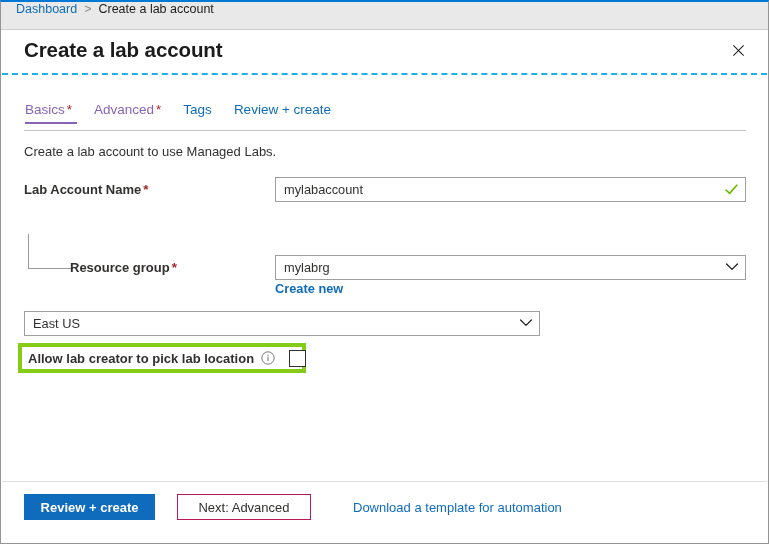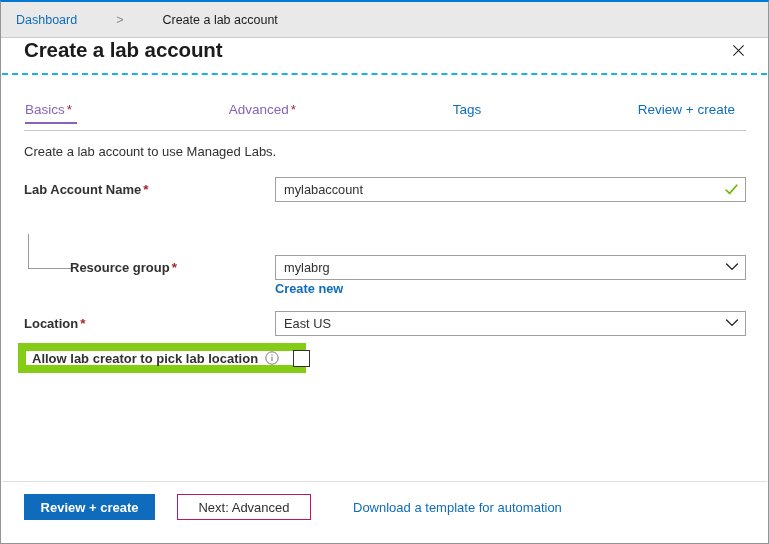--- a/index.html
+++ b/index.html
@@ -27,28 +27,27 @@
     border-right: 1px solid #949494;
     border-bottom: 1px solid #949494;
     border-top: 2px solid #0078d4;
   }
 
   
   #breadcrumb-bar {
     position: absolute;
     left: 0; top: 0;
     right: 0;
-    height: 36px;
+    height: 28px;
     background: #e9e9e9;
     border-bottom: 1px solid #cccccc;
     display: flex;
-    align-items: center;
+    align-items: flex-start;
     padding-left: 15px;
     box-sizing: border-box;
-    gap: 32px;
   }
   .bc-link {
     color: #0f6cbd;
     font-size: 12.5px;
     cursor: pointer;
   }
   .bc-sep {
     color: #8a8a8a;
     font-size: 12.5px;
     margin: 0 7px;
@@ -99,21 +98,20 @@
   #tab-strip {
     position: absolute;
     left: 23px;
     top: 100px;
     width: 722px;
     height: 28px;
     border-bottom: 1px solid #c6c6c6;
     display: flex;
     align-items: flex-start;
     gap: 0;
-    justify-content: space-between;
   }
   .tab {
     font-size: 13.5px;
     padding: 0 11px 7px 11px;
     cursor: pointer;
     white-space: nowrap;
     position: relative;
     top: 0;
   }
   .tab:first-child { padding-left: 1px; }
@@ -229,21 +227,21 @@
   }
 
   
   #allow-row {
     position: absolute;
     left: 17px;
     top: 341px;
     width: 288px;
     height: 30px;
     box-sizing: border-box;
-    border: 8px solid #84cc16;
+    border: 4px solid #84cc16;
     display: flex;
     align-items: center;
     padding-left: 6px;
     background: #ffffff;
   }
   #allow-label {
     font-size: 13px;
     color: #323130;
     font-weight: 600;
     white-space: nowrap;
@@ -374,21 +372,20 @@
         <svg width="12" height="8" viewBox="0 0 12 8" aria-hidden="true">
           <path d="M0.6 1 L6 6.4 L11.4 1" fill="none" stroke="#1b1b1b" stroke-width="1.2" stroke-linecap="round" stroke-linejoin="round"></path>
         </svg>
       </span>
     </div>
   </div>
 
   <div id="create-new-link">Create new</div>
 
   <div class="frow" style="top:308px;">
-    <div class="flabel"><span>Location</span><span class="req">*</span></div>
     <div class="ctl">
       <span class="val">East US</span>
       <span class="chev">
         <svg width="12" height="8" viewBox="0 0 12 8" aria-hidden="true">
           <path d="M0.6 1 L6 6.4 L11.4 1" fill="none" stroke="#1b1b1b" stroke-width="1.2" stroke-linecap="round" stroke-linejoin="round"></path>
         </svg>
       </span>
     </div>
   </div>
 

